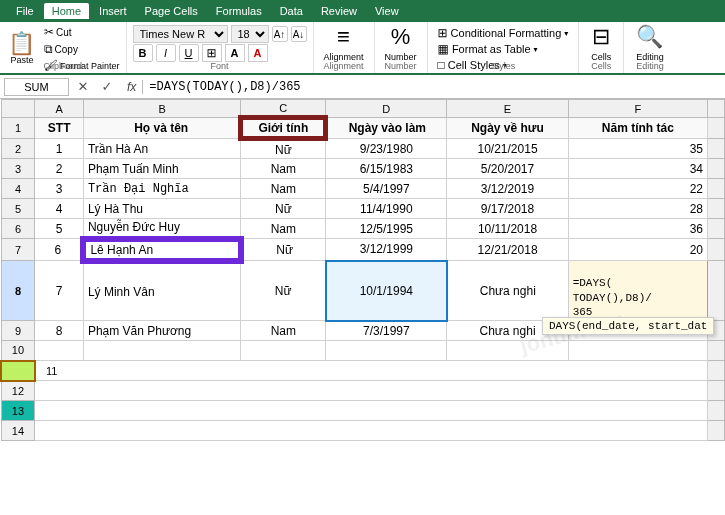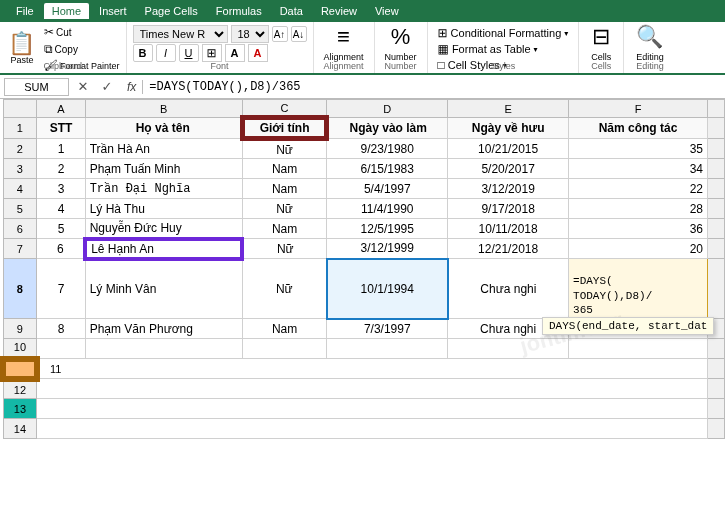--- a/index.html
+++ b/index.html
@@ -156,21 +156,21 @@
     </thead>
     <tbody>
 
       <tr>
         <td style="background:#f0f0f0;text-align:center;font-size:11px;border:1px solid #bbb;height:20px;cursor:pointer;">1</td>
         <td style="border:1px solid #d0d0d0;padding:1px 4px;text-align:center;font-weight:bold;background:#f9f9f9;">STT</td>
         <td style="border:1px solid #d0d0d0;padding:1px 4px;text-align:center;font-weight:bold;background:#f9f9f9;">Họ và tên</td>
         <td style="border:5px solid #7f1d1d;padding:1px 4px;text-align:center;font-weight:bold;background:#f9f9f9;">Giới tính</td>
         <td style="border:1px solid #d0d0d0;padding:1px 4px;text-align:center;font-weight:bold;background:#f9f9f9;">Ngày vào làm</td>
         <td style="border:1px solid #d0d0d0;padding:1px 4px;text-align:center;font-weight:bold;background:#f9f9f9;">Ngày về hưu</td>
-        <td style="border:1px solid #d0d0d0;padding:1px 4px;text-align:center;font-weight:bold;background:#f9f9f9;">Năm công tác</td>
+        <td style="border:1px solid #d0d0d0;padding:1px 4px;text-align:center;font-weight:bold;background:#f9f9f9;">Năm tính tác</td>
         <td style="background:#f0f0f0;border:1px solid #bbb;"></td>
       </tr>
 
       <tr>
         <td style="background:#f0f0f0;text-align:center;font-size:11px;border:1px solid #bbb;height:20px;cursor:pointer;">2</td>
         <td style="border:1px solid #d0d0d0;padding:1px 4px;text-align:center;">1</td>
         <td style="border:1px solid #d0d0d0;padding:1px 4px;">Trần Hà An</td>
         <td style="border:1px solid #d0d0d0;padding:1px 4px;text-align:center;">Nữ</td>
         <td style="border:1px solid #d0d0d0;padding:1px 4px;text-align:center;">9/23/1980</td>
         <td style="border:1px solid #d0d0d0;padding:1px 4px;text-align:center;">10/21/2015</td>
@@ -218,21 +218,21 @@
         <td style="border:1px solid #d0d0d0;padding:1px 4px;text-align:center;">Nam</td>
         <td style="border:1px solid #d0d0d0;padding:1px 4px;text-align:center;">12/5/1995</td>
         <td style="border:1px solid #d0d0d0;padding:1px 4px;text-align:center;">10/11/2018</td>
         <td style="border:1px solid #d0d0d0;padding:1px 4px;text-align:right;">36</td>
         <td style="background:#f0f0f0;border:1px solid #bbb;"></td>
       </tr>
 
       <tr>
         <td style="background:#f0f0f0;text-align:center;font-size:11px;border:1px solid #bbb;height:20px;cursor:pointer;">7</td>
         <td style="border:1px solid #d0d0d0;padding:1px 4px;text-align:center;">6</td>
-        <td style="border:4px solid #6d28d9;padding:1px 4px;">Lê Hạnh An</td>
+        <td style="border:6px solid #6d28d9;padding:1px 4px;">Lê Hạnh An</td>
         <td style="border:1px solid #d0d0d0;padding:1px 4px;text-align:center;">Nữ</td>
         <td style="border:1px solid #d0d0d0;padding:1px 4px;text-align:center;">3/12/1999</td>
         <td style="border:1px solid #d0d0d0;padding:1px 4px;text-align:center;">12/21/2018</td>
         <td style="border:1px solid #d0d0d0;padding:1px 4px;text-align:right;">20</td>
         <td style="background:#f0f0f0;border:1px solid #bbb;"></td>
       </tr>
 
       <tr>
         <td style="background:#cce0ff;text-align:center;font-size:11px;border:1px solid #bbb;height:20px;cursor:pointer;font-weight:bold;">8</td>
         <td style="border:1px solid #d0d0d0;padding:1px 4px;text-align:center;">7</td>
@@ -262,21 +262,21 @@
         <td style="background:#f0f0f0;text-align:center;font-size:11px;border:1px solid #bbb;height:20px;cursor:pointer;">10</td>
         <td style="border:1px solid #d0d0d0;padding:1px 4px;"></td>
         <td style="border:1px solid #d0d0d0;padding:1px 4px;"></td>
         <td style="border:1px solid #d0d0d0;padding:1px 4px;"></td>
         <td style="border:1px solid #d0d0d0;padding:1px 4px;"></td>
         <td style="border:1px solid #d0d0d0;padding:1px 4px;"></td>
         <td style="border:1px solid #d0d0d0;padding:1px 4px;"></td>
         <td style="background:#f0f0f0;border:1px solid #bbb;"></td>
       </tr>
       <tr>
-        <td style="background:#fdba74;text-align:center;font-size:11px;border:6px solid #a16207;height:20px;cursor:pointer;padding-left:44px;">11</td>
+        <td style="background:#bef264;text-align:center;font-size:11px;border:2px solid #a16207;height:20px;cursor:pointer;padding-left:44px;">11</td>
         <td colspan="6" style="border:1px solid #d0d0d0;"></td>
         <td style="background:#f0f0f0;border:1px solid #bbb;"></td>
       </tr>
       <tr>
         <td style="background:#f0f0f0;text-align:center;font-size:11px;border:1px solid #bbb;height:20px;cursor:pointer;">12</td>
         <td colspan="6" style="border:1px solid #d0d0d0;"></td>
         <td style="background:#f0f0f0;border:1px solid #bbb;"></td>
       </tr>
       <tr>
         <td style="background:#14b8a6;text-align:center;font-size:11px;border:1px solid #bbb;height:20px;cursor:pointer;">13</td>

